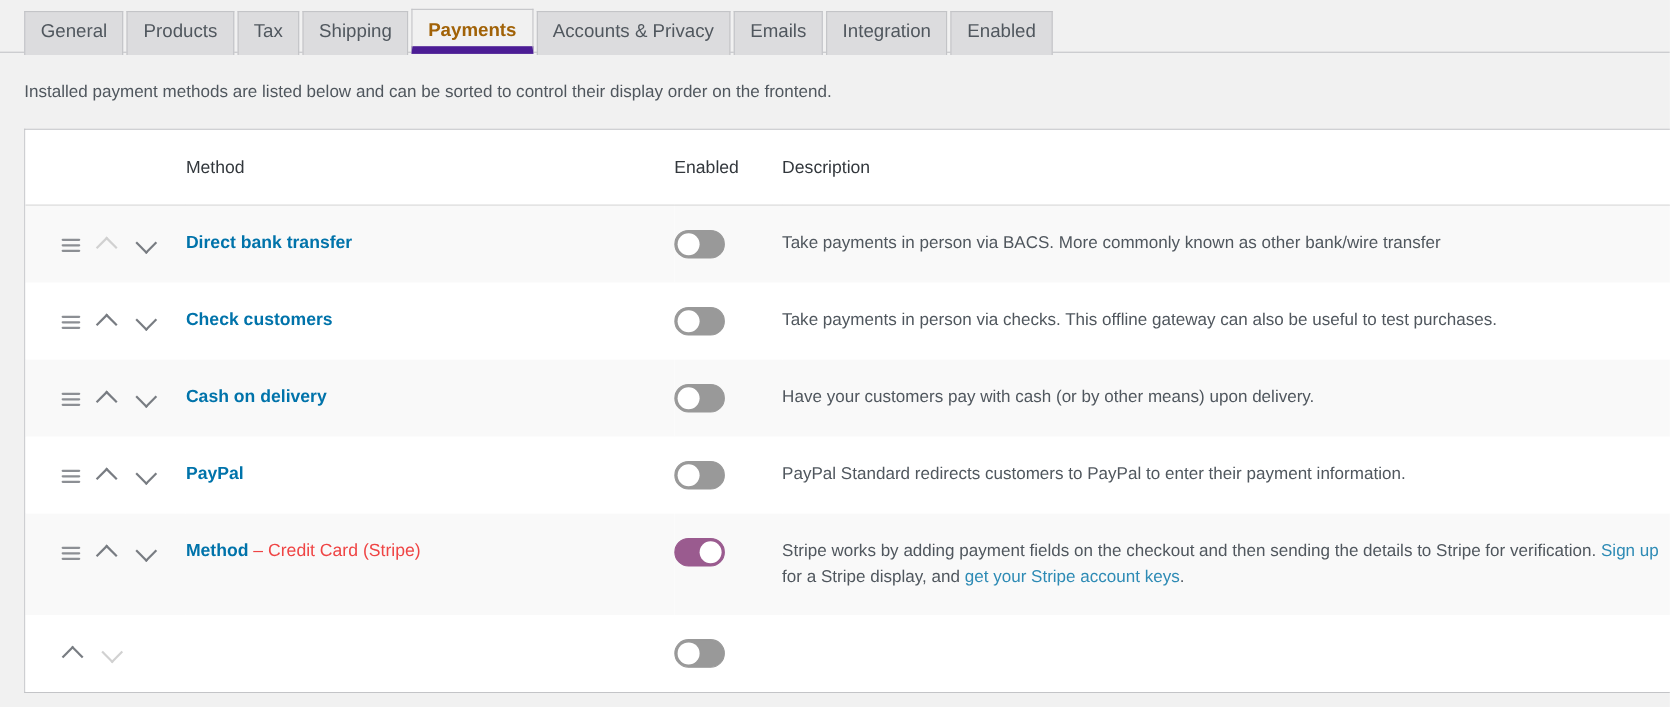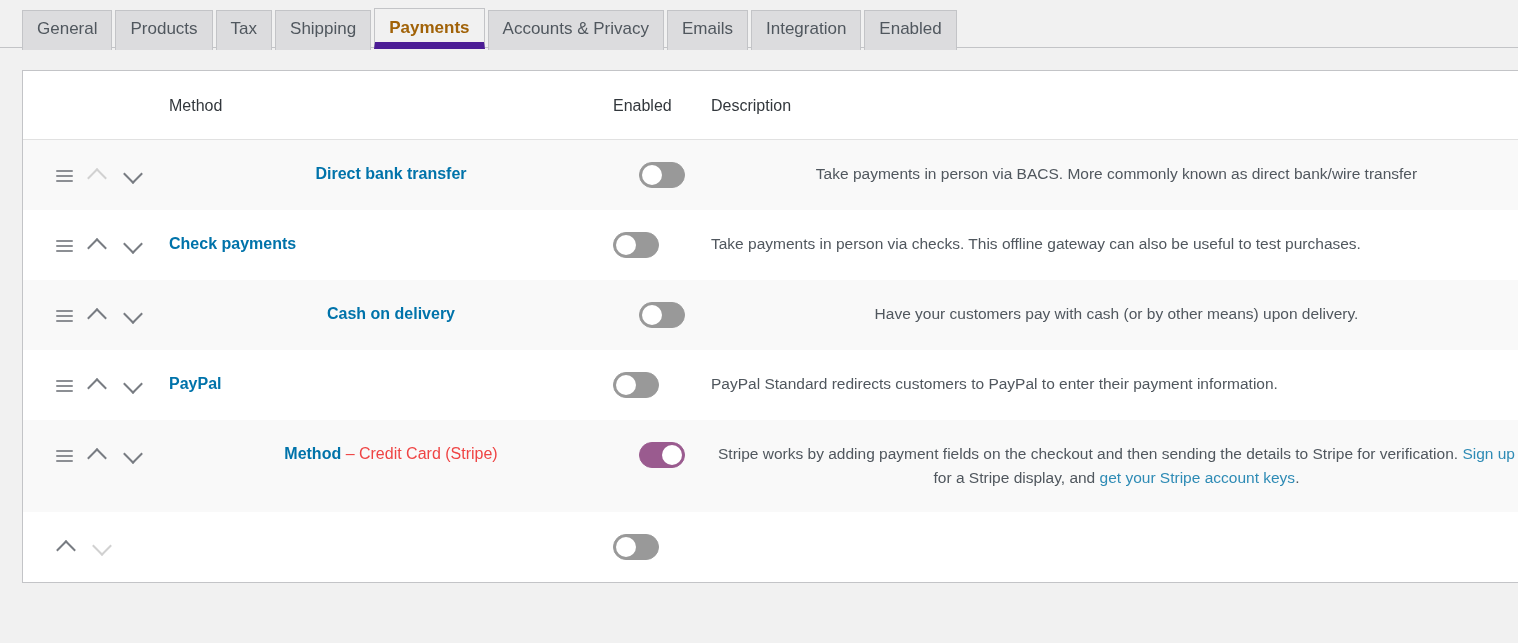--- a/index.html
+++ b/index.html
@@ -102,21 +102,21 @@
     vertical-align: middle;
   }
   table.wc-shipping-zones td {
     padding: 22px 0;
     vertical-align: top;
     font-size: 15.5px;
     line-height: 1.55;
     color: #50575e;
     border: none;
   }
-  tr.row-alt td { background: #f9f9f9; text-align: center; }
+  tr.row-alt td { background: #f9f9f9; }
   tr.row-plain td { background: #ffffff; }
 
   
   .col-sort  { width: 146px; }
   .col-name  { width: 444px; }
   .col-status{ width: 98px; }
   .col-desc  { width: auto; }
 
   .col-sort-inner { padding-left: 33px; }
   .col-name-inner { padding-left: 0; }
@@ -233,20 +233,21 @@
 
   
   .peek-row td { padding-top: 22px; padding-bottom: 40px; }
 </style>
 </head>
 <body>
 
 <nav class="nav-tab-wrapper" id="tabbar"><a class="nav-tab">General</a><a class="nav-tab">Products</a><a class="nav-tab">Tax</a><a class="nav-tab">Shipping</a><a class="nav-tab nav-tab-active">Payments</a><a class="nav-tab">Accounts &amp; Privacy</a><a class="nav-tab">Emails</a><a class="nav-tab">Integration</a><a class="nav-tab">Enabled</a></nav>
 
 <div class="section-head">
+  <p class="page-desc">Installed payment methods are listed below and can be sorted to control their display order on the frontend.</p>
 </div>
 
 <div class="table-wrap">
   <table class="wc-shipping-zones">
     <thead>
       <tr>
         <th class="col-sort"></th>
         <th class="col-name">Method</th>
         <th class="col-status">Enabled</th>
         <th class="col-desc">Description</th>
@@ -262,36 +263,36 @@
                 <i></i>
               </span>
               <span class="chev chev-up chev-disabled"></span>
               <span class="chev chev-down"></span>
             </div>
           </td>
           <td class="col-name">
             <div class="method-name col-name-inner"><a class="method-link">Direct bank transfer</a></div>
           </td>
           <td class="col-status status-cell"><span class="woocommerce-input-toggle" title="No"></span></td>
-          <td class="col-desc desc-cell"><span>Take payments in person via BACS. More commonly known as direct bank/wire transfer</span></td>
+          <td class="col-desc desc-cell"><span>Take payments in person via BACS. More commonly known as other bank/wire transfer</span></td>
         </tr>
         <tr class="row-plain">
           <td class="col-sort">
             <div class="sort-cell col-sort-inner">
               <span class="drag-handle">
                 <i></i>
                 <i></i>
                 <i></i>
               </span>
               <span class="chev chev-up"></span>
               <span class="chev chev-down"></span>
             </div>
           </td>
           <td class="col-name">
-            <div class="method-name col-name-inner"><a class="method-link">Check payments</a></div>
+            <div class="method-name col-name-inner"><a class="method-link">Check customers</a></div>
           </td>
           <td class="col-status status-cell"><span class="woocommerce-input-toggle" title="No"></span></td>
           <td class="col-desc desc-cell"><span>Take payments in person via checks. This offline gateway can also be useful to test purchases.</span></td>
         </tr>
         <tr class="row-alt">
           <td class="col-sort">
             <div class="sort-cell col-sort-inner">
               <span class="drag-handle">
                 <i></i>
                 <i></i>

